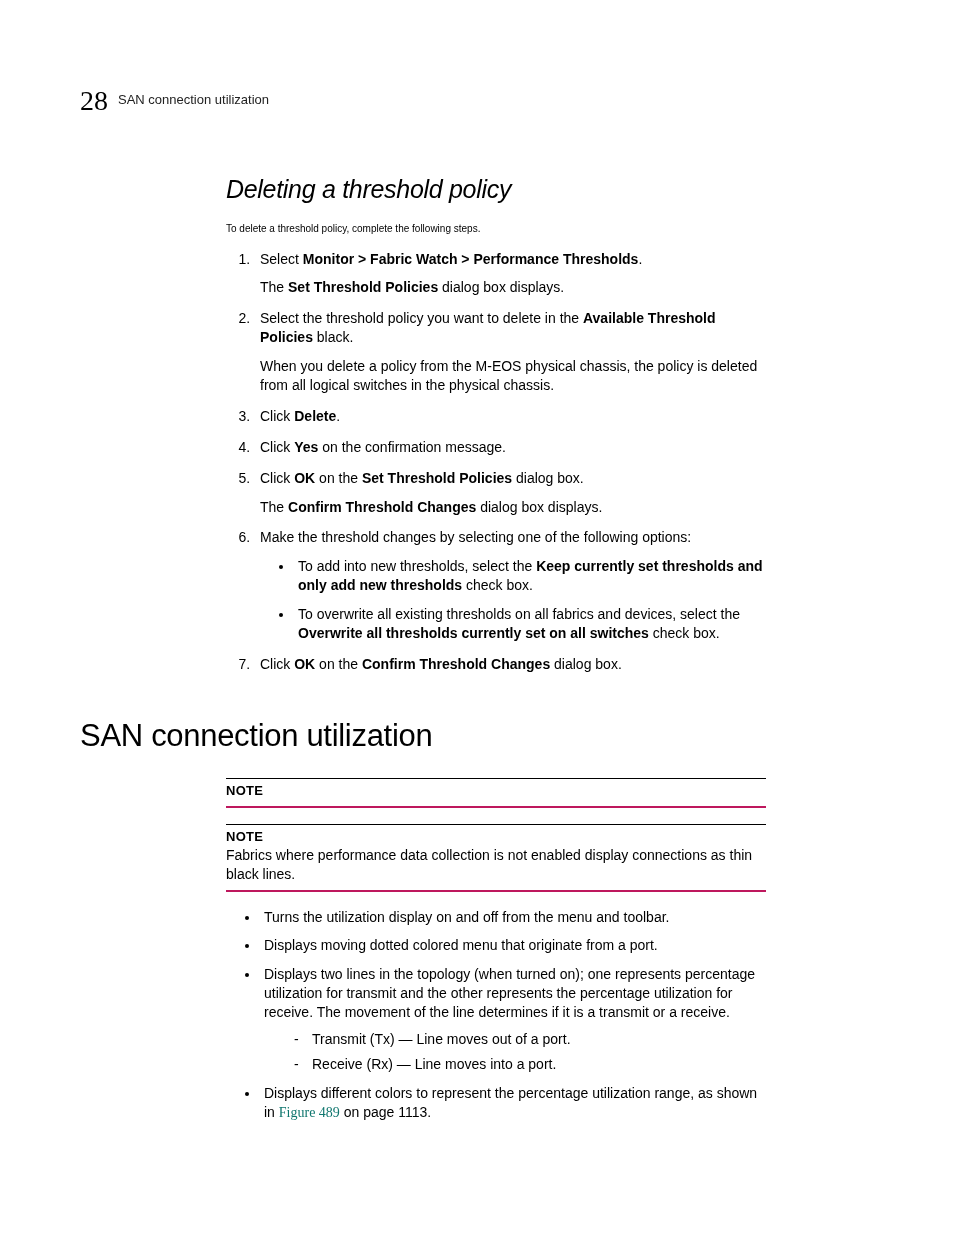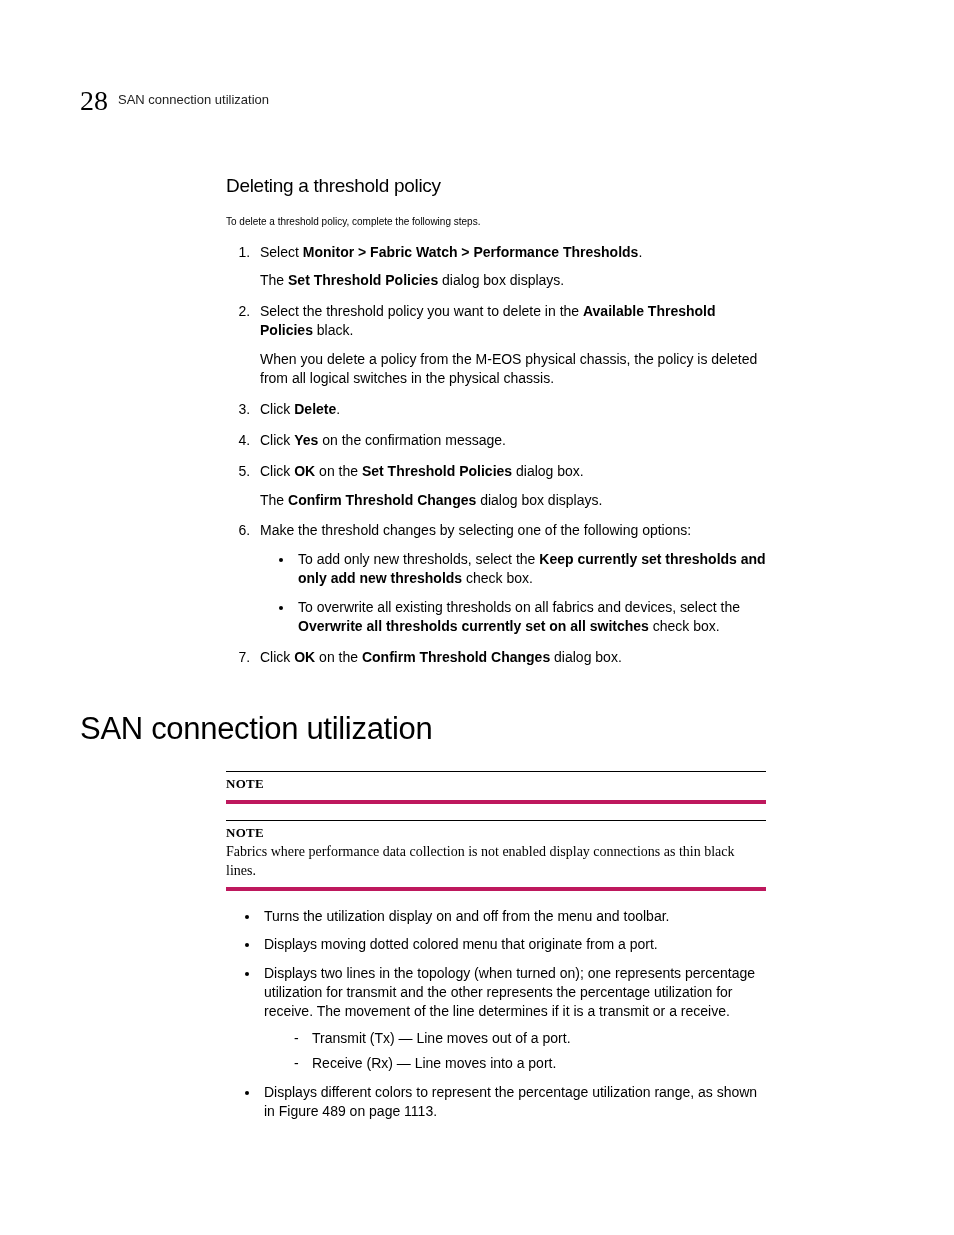--- a/index.html
+++ b/index.html
@@ -34,25 +34,26 @@
   .runtitle {
     font-size: 13px;
     padding-top: 5px;
     color: #222;
   }
   .indent-col {
     margin-left: 146px;
   }
   h2.sub {
     font-family: Arial, Helvetica, sans-serif;
-    font-size: 19px;
+    font-size: 25px;
     font-weight: 400;
     font-stretch: condensed;
     letter-spacing: -0.3px;
     margin: 0 0 18px 0;
+    font-style: italic;
   }
   h1.section {
     font-family: Arial, Helvetica, sans-serif;
     font-size: 31px;
     font-weight: 400;
     font-stretch: condensed;
     letter-spacing: -0.3px;
     margin: 44px 0 24px 0;
   }
   p.body {
@@ -96,24 +97,23 @@
     margin-bottom: 6px;
   }
   ul.dash > li::before {
     content: "-";
     position: absolute;
     left: 0;
   }
   .b { font-weight: 700; }
   .note-block {
     border-top: 1px solid #000;
-    border-bottom: 4px solid #be185d;
+    border-bottom: 2px solid #be185d;
     padding: 4px 0 6px 0;
     margin: 0 0 16px 0;
-    font-family: Liberation Serif, serif;
   }
   .note-label {
     font-size: 13px;
     font-weight: 700;
     letter-spacing: 0.3px;
     margin-bottom: 2px;
   }
   .note-text {
     font-size: 14px;
     line-height: 1.35;
@@ -127,21 +127,21 @@
     vertical-align: -1px;
     margin: 0 2px;
   }
   .remove-icon::after {
     content: "";
     position: absolute;
     left: 2px; right: 2px; top: 5px;
     height: 2px;
     background: #fff;
   }
-  .xref { color: #000000; }
+  .xref { color: #0f766e; font-family: Liberation Serif, serif; }
   ul.features {
     list-style: disc;
     font-size: 14px;
     line-height: 1.35;
     padding-left: 34px;
     margin: 0;
   }
   ul.features > li {
     margin-bottom: 10px;
     padding-left: 4px;
@@ -176,21 +176,21 @@
       <li>
         <span>Click </span><span class="b">Yes</span><span> on the confirmation message.</span>
       </li>
       <li>
         <span>Click </span><span class="b">OK</span><span> on the </span><span class="b">Set Threshold Policies</span><span> dialog box.</span>
         <p><span>The </span><span class="b">Confirm Threshold Changes</span><span> dialog box displays.</span></p>
       </li>
       <li>
         <span>Make the threshold changes by selecting one of the following options:</span>
         <ul class="bullets">
-          <li><span>To add only new thresholds, select the </span><span class="b">Keep currently set thresholds and only add new thresholds</span><span> check box.</span></li>
+          <li><span>To add into new thresholds, select the </span><span class="b">Keep currently set thresholds and only add new thresholds</span><span> check box.</span></li>
           <li><span>To overwrite all existing thresholds on all fabrics and devices, select the </span><span class="b">Overwrite all thresholds currently set on all switches</span><span> check box.</span></li>
         </ul>
       </li>
       <li>
         <span>Click </span><span class="b">OK</span><span> on the </span><span class="b">Confirm Threshold Changes</span><span> dialog box.</span>
       </li>
     </ol>
   </div>
 
   <h1 class="section">SAN connection utilization</h1>

